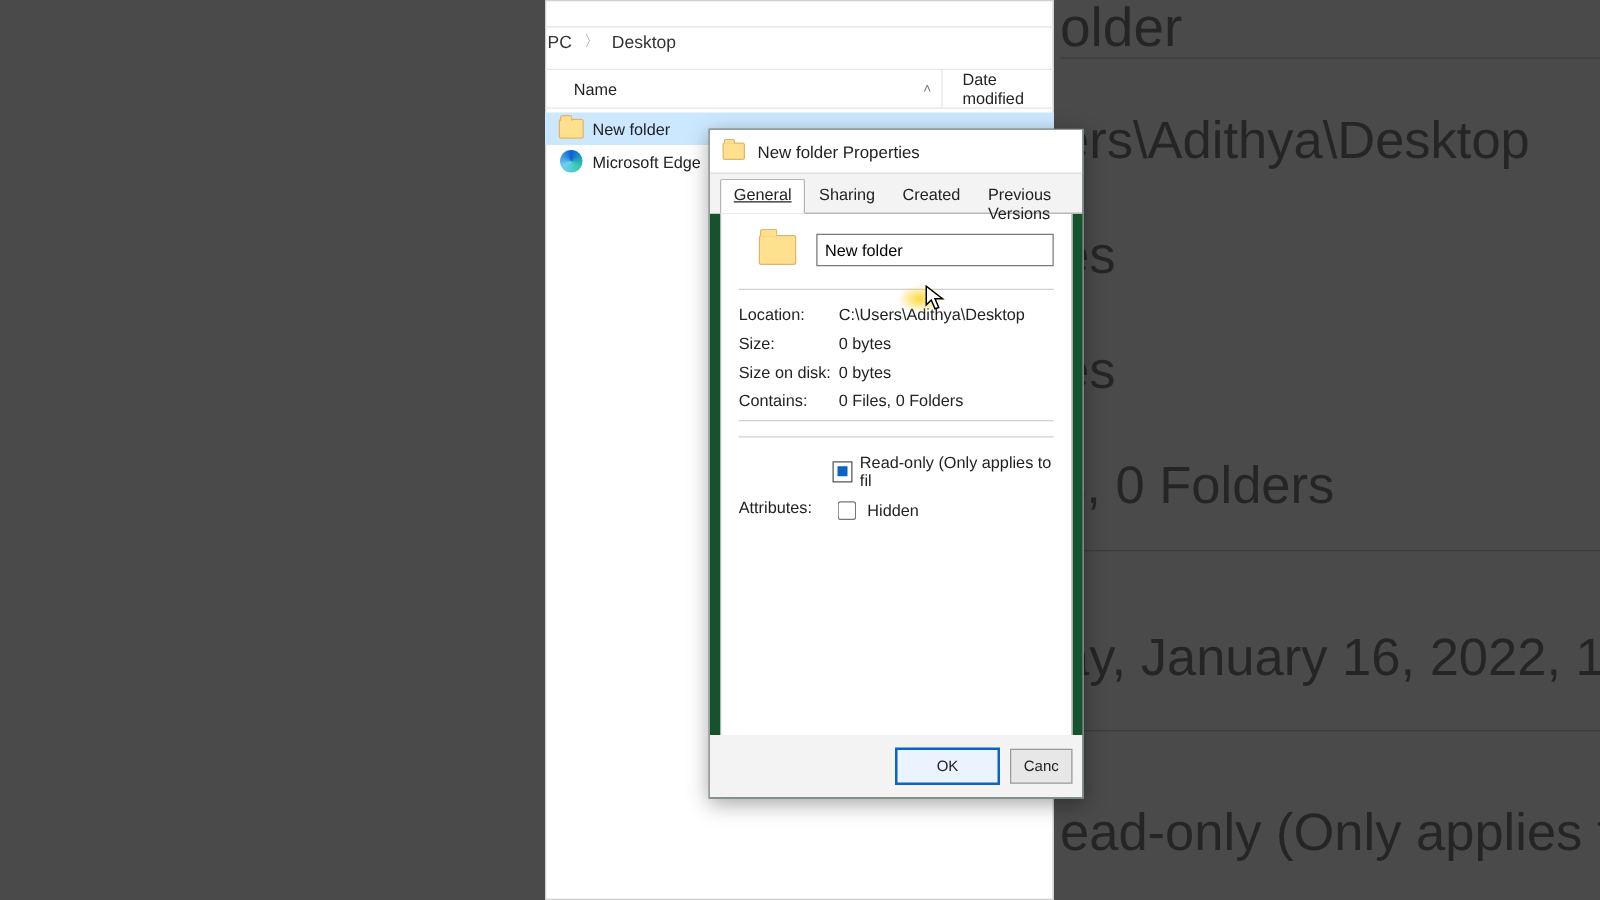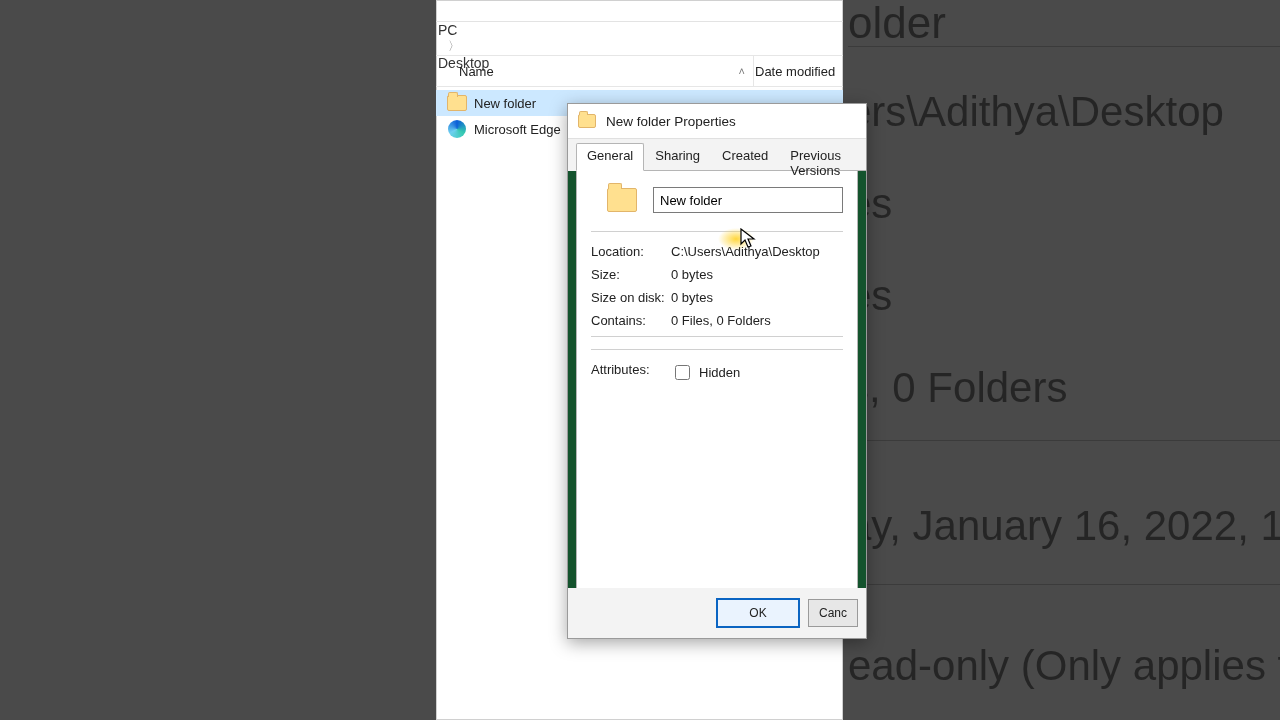--- a/index.html
+++ b/index.html
@@ -42,36 +42,36 @@
     position: absolute;
     top: 14px; left: 0; right: 0;
     border: none; border-top: 1px solid #e3e3e3;
   }
   .breadcrumb {
     position: absolute;
     top: 22px; left: 2px; right: 0;
     height: 22px;
     font-size: 14px;
     color: #333;
-    display: flex; align-items: flex-start; flex-direction: column;
+    display: flex; align-items: center;
   }
   .breadcrumb .chev { margin: 0 10px; color: #888; font-size: 12px; }
   .header-row {
     position: absolute;
     top: 55px; left: 0; right: 0;
     height: 30px;
     border-top: 1px solid #e6e6e6;
     border-bottom: 1px solid #e6e6e6;
     display: flex;
     align-items: center;
     font-size: 13px;
   }
   .col-name { flex: 0 0 294px; padding-left: 23px; display:flex; align-items:center;}
   .col-name .sort { margin-left:auto; margin-right:8px; color:#777; font-size:11px;}
-  .col-date { flex: 1; padding-left: 1px; border-left: 1px solid #e6e6e6; height:100%; display:flex; align-items:center;}
+  .col-date { flex: 1; padding-left: 16px; border-left: 1px solid #e6e6e6; height:100%; display:flex; align-items:flex-end;}
   .file-list { position:absolute; top:90px; left:0; right:0; }
   .file-row { height:26px; display:flex; align-items:center; }
   .file-row.selected { background:#cce8ff; }
   .file-icon { width:22px; height:22px; margin:0 6px 0 10px; display:flex; align-items:center; justify-content:center;}
   .folder-glyph, .folder-glyph-big {
     width:18px; height:14px;
     background:#ffe08f;
     border:1px solid #e2b56a;
     border-radius:2px;
     position:relative;
@@ -127,20 +127,21 @@
     padding: 4px 10px 4px 10px;
     border:1px solid transparent;
     position:relative; z-index:1;
     cursor:default;
   }
   .tab.active {
     background:#fff;
     border:1px solid #b5b5b5;
     border-bottom:1px solid #fff;
     border-radius:2px 2px 0 0;
+    text-decoration:underline;
   }
   .tab-body {
     background:#fff;
     margin: 0 8px 8px 8px;
     border:1px solid #b5b5b5;
     border-top:none;
     height: calc(100% - 34px - 28px - 50px);
     padding: 16px 14px 10px 14px;
     box-sizing:border-box;
     font-size:13px;
@@ -149,21 +150,21 @@
   .row { display:flex; align-items:center; margin-bottom:10px; }
   .name-row { margin-bottom:18px; }
   .name-input {
     flex:1; height:24px; border:1px solid #7a7a7a;
     padding:0 6px; font-size:13px;
   }
   .sep { border:none; border-top:1px solid #d0d0d0; margin:6px 0 12px 0; }
   .kv { display:flex; margin:8px 0; }
   .kv .k { width:80px; }
   .attr-row { display:flex; }
-  .attr-row .k { width:80px; }
+  .attr-row .k { width:80px;margin-top:36px; }
   .attr-col { display:flex; flex-direction:column; gap:6px; }
   .chk { display:flex; align-items:center; gap:6px; }
   .chk input { width:15px; height:15px; }
   .chk .mixed {
     width:15px; height:15px; border:1px solid #555; background:#fff;
     display:inline-flex; align-items:center; justify-content:center;
   }
   .chk .mixed .sq { width:8px; height:8px; background:#0a64c2;}
   .dlg-buttons {
     position:absolute; left:0; right:0; bottom:0;
@@ -280,20 +281,26 @@
     <div class="kv">
         <span class="k">Contains:</span>
         <span>0 Files, 0 Folders</span>
       </div>
     <hr class="sep">
     <hr class="sep">
     <div class="attr-row">
       <span class="k">Attributes:</span>
       <div class="attr-col">
         <label class="chk">
+          <span class="mixed">
+              <span class="sq"></span>
+            </span>
+          <span>Read-only (Only applies to fil</span>
+        </label>
+        <label class="chk">
           <input type="checkbox" style="">
           <span>Hidden</span>
         </label>
       </div>
     </div>
   </div>
   <div class="dlg-buttons">
     <div class="btn primary">OK</div>
     <div class="btn cut">Canc</div>
   </div>

